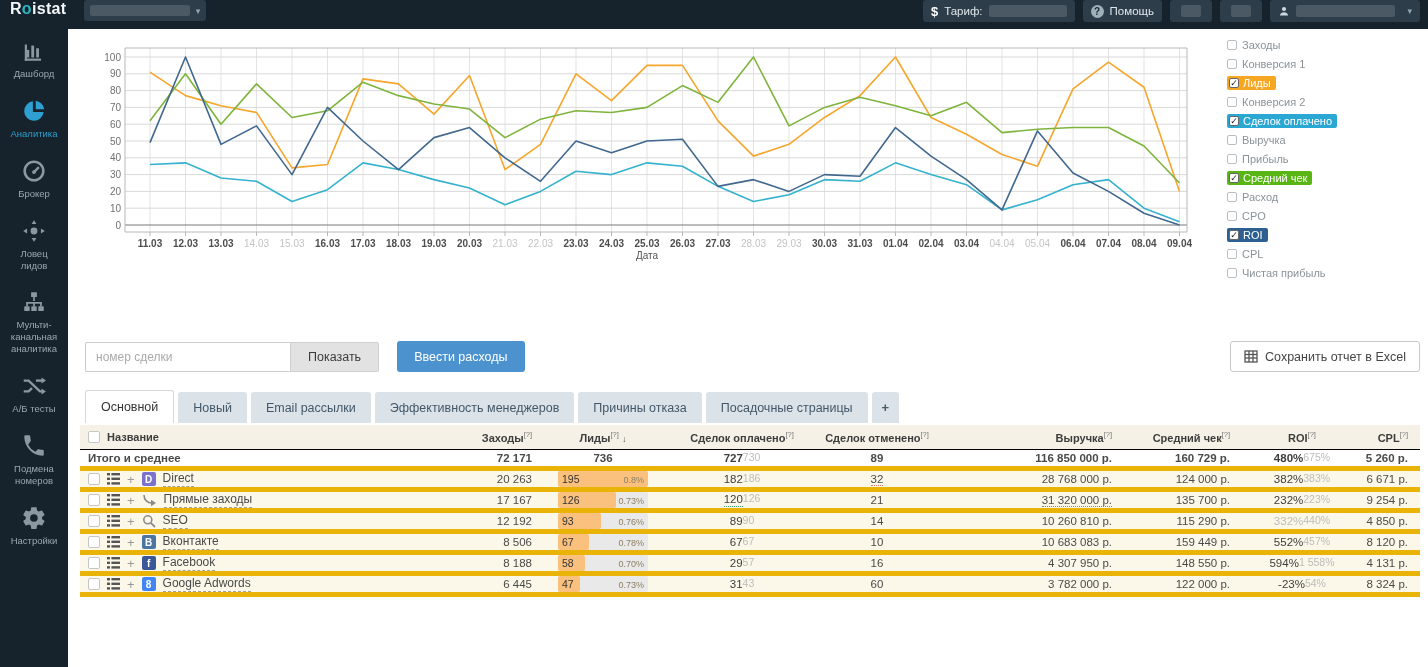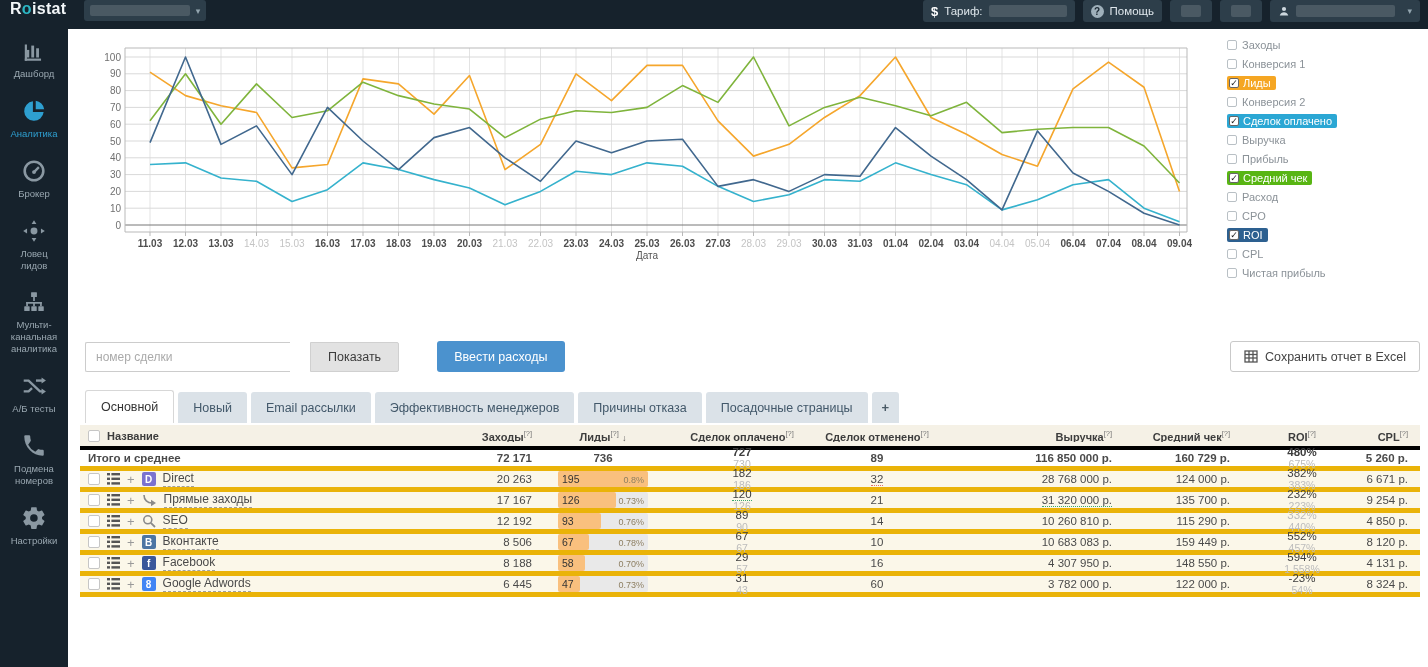--- a/index.html
+++ b/index.html
@@ -35,21 +35,21 @@
   .chart-wrap { position:absolute; left:85px; top:40px; width:1110px; height:228px; }
   .legend { position:absolute; left:1227px; top:39px; width:195px; }
   .leg-item { display:flex; align-items:center; margin-bottom:7px; height:12px; cursor:pointer; }
   .leg-pill { display:inline-flex; align-items:center; border-radius:2px; padding:1px 5px 1px 2px; }
   .leg-cb { width:10px; height:10px; border:1px solid #b9c0c5; background:#fff; border-radius:2px;
     margin-right:5px; font-size:9px; line-height:9px; color:#222; text-align:center; flex:none; }
   .leg-label { font-size:11px; color:#8b9298; }
   .leg-item.checked .leg-label { color:#fff; }
   .leg-item.checked .leg-cb { border-color:#666; margin-right:4px; }
   
-  .controls { position:absolute; left:85px; top:341px; display:flex; align-items:center; z-index:5;gap:20px; }
+  .controls { position:absolute; left:85px; top:341px; display:flex; align-items:center; z-index:5; }
   .deal-input { width:205px; height:30px; border:1px solid #ccc; border-right:none; padding:0 10px;
     font-size:12px; color:#555; border-radius:2px 0 0 2px; outline:none; }
   .deal-input::placeholder { color:#aaa; }
   .show-btn { height:30px; background:#e2e2e2; border:1px solid #d0d0d0; color:#3c3c3c; font-size:12.5px;
     padding:0 17px; border-radius:0 2px 2px 0; cursor:pointer; }
   .exp-btn { height:31px; margin-left:18px; background:#4b92ce; border:none; color:#fff; font-size:12.5px;
     padding:0 17px; border-radius:3px; cursor:pointer; }
   .excel-btn { position:absolute; right:8px; top:341px; height:31px; background:#fff; border:1px solid #c9c9c9;
     border-radius:3px; color:#444; font-size:12.5px; padding:0 13px; display:flex; align-items:center; gap:7px;
     cursor:pointer; z-index:5; }
@@ -57,42 +57,42 @@
   
   .tabs { position:absolute; left:85px; top:390px; display:flex; align-items:flex-end; z-index:4; }
   .tab { height:31px; background:#dbe2e8; border-radius:3px 3px 0 0; margin-right:4px; padding:0 15px;
     font-size:12.5px; color:#42586a; display:flex; align-items:center; cursor:pointer; }
   .tab.active { background:#fff; border:1px solid #d7d7d7; border-bottom:none; color:#333; height:33px; }
   .tab.plus { padding:0 10px; font-weight:bold; color:#4a5a66; }
   
   .report { position:absolute; left:80px; top:425px; width:1340px; z-index:3; }
   .tr { display:grid; grid-template-columns:380px 72px 150px 120px 150px 180px 120px 100px 68px;
     align-items:center; height:21px; background:#fbf7e9; border-bottom:5px solid #eab308; font-size:11.5px; color:#4a4a4a; }
-  .tr.head { background:#f5f1e6; height:25px; border-bottom:4px solid #000000; font-weight:bold; font-size:11px; color:#3d3d3d; }
+  .tr.head { background:#f5f1e6; height:25px; border-bottom:1px solid #000000; font-weight:bold; font-size:11px; color:#3d3d3d; }
   .tr.total { background:#fff; font-weight:bold; }
   .cell { overflow:hidden; white-space:nowrap; }
   .c-right { text-align:right; }
   .c-center { text-align:center; }
   .pr20 { padding-right:20px; } .pr22 { padding-right:22px; } .pr12 { padding-right:12px; }
   .sup { font-size:7.5px; vertical-align:super; color:#777; font-weight:normal; }
   .sort { font-size:9px; color:#555; }
   .namecell { display:flex; align-items:center; gap:7px; padding-left:8px; }
   .cb { width:12px; height:12px; border:1px solid #c6c6c6; background:#fff; border-radius:2px; flex:none; cursor:pointer; }
   .licon { color:#555; cursor:pointer; display:flex; }
   .plus { color:#999; font-size:13px; cursor:pointer; }
   .fav { width:14px; height:14px; border-radius:2px; color:#fff; font-size:10px; font-weight:bold;
     display:flex; align-items:center; justify-content:center; flex:none; }
   .favsvg { color:#8a8a8a; display:flex; }
   .rowname { color:#4a4a4a; font-size:12px; border-bottom:1px dashed #a0a0a0; padding-bottom:1px; cursor:pointer; }
   .track { margin-left:26px; width:90px; height:16px; background:#e9e9e9; border-radius:2px; position:relative; }
   .bar { position:absolute; left:0; top:0; bottom:0; background:#f9c07e; border-radius:2px; }
   .bar-val { position:absolute; left:4px; top:2px; font-size:10.5px; color:#333; }
   .bar-pct { position:absolute; right:4px; top:3.5px; font-size:9px; color:#8d7f62; }
   .leads-total { margin-left:26px; width:90px; text-align:center; }
-  .two { display:flex; flex-direction:column; line-height:1.05; justify-content:center; }
+  .two { display:flex; flex-direction:row; line-height:1.05; justify-content:center; }
   .two .t { color:#3d3d3d; }
   .two .b { color:#bcbcbc; font-size:10.5px; font-weight:normal; }
   .two .t.gray { color:#bcbcbc; }
   .tr.total .two .t { font-weight:bold; }
   .u-green { border-bottom:1px dotted #3aa76d; }
   .u-red { border-bottom:1px dotted #e0706c;text-align:center; }
   .u-green, .u-red { display:inline-block; padding-bottom:0px; }
 </style>
 </head>
 <body>

